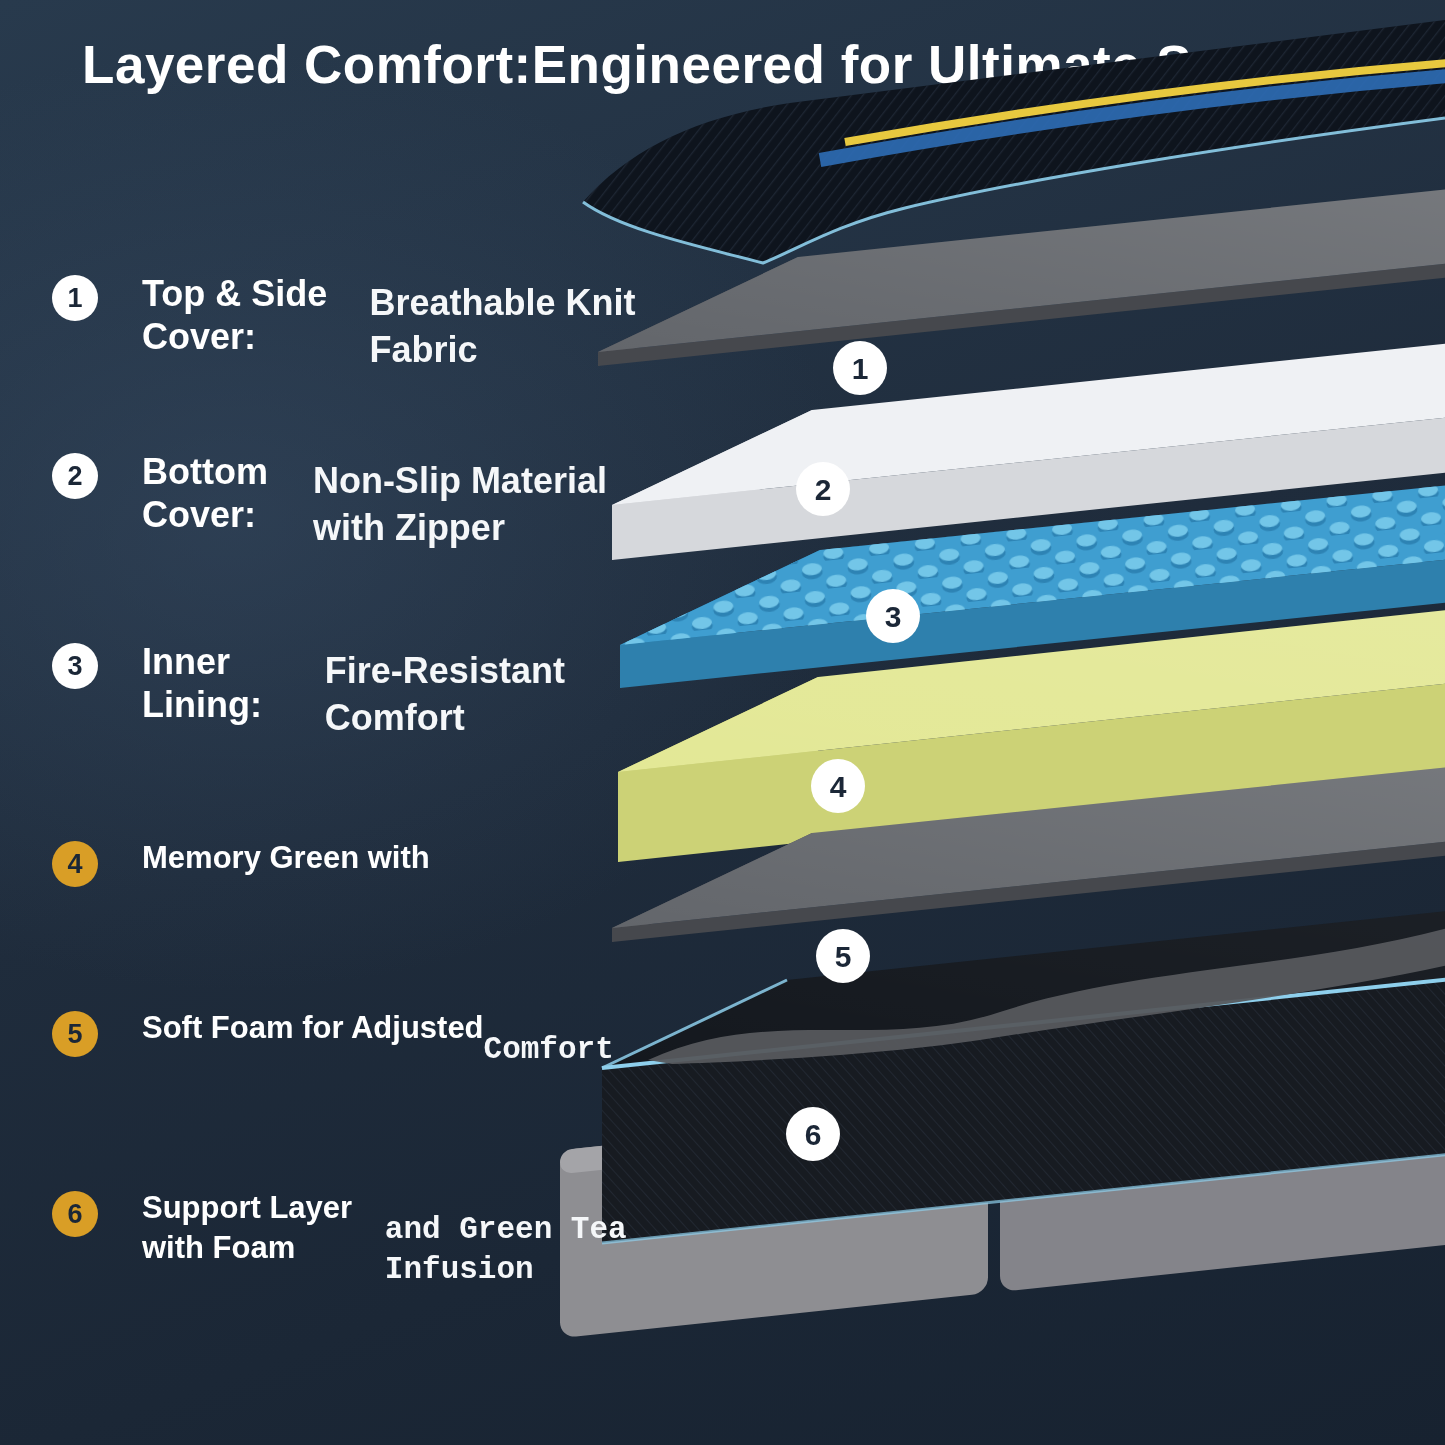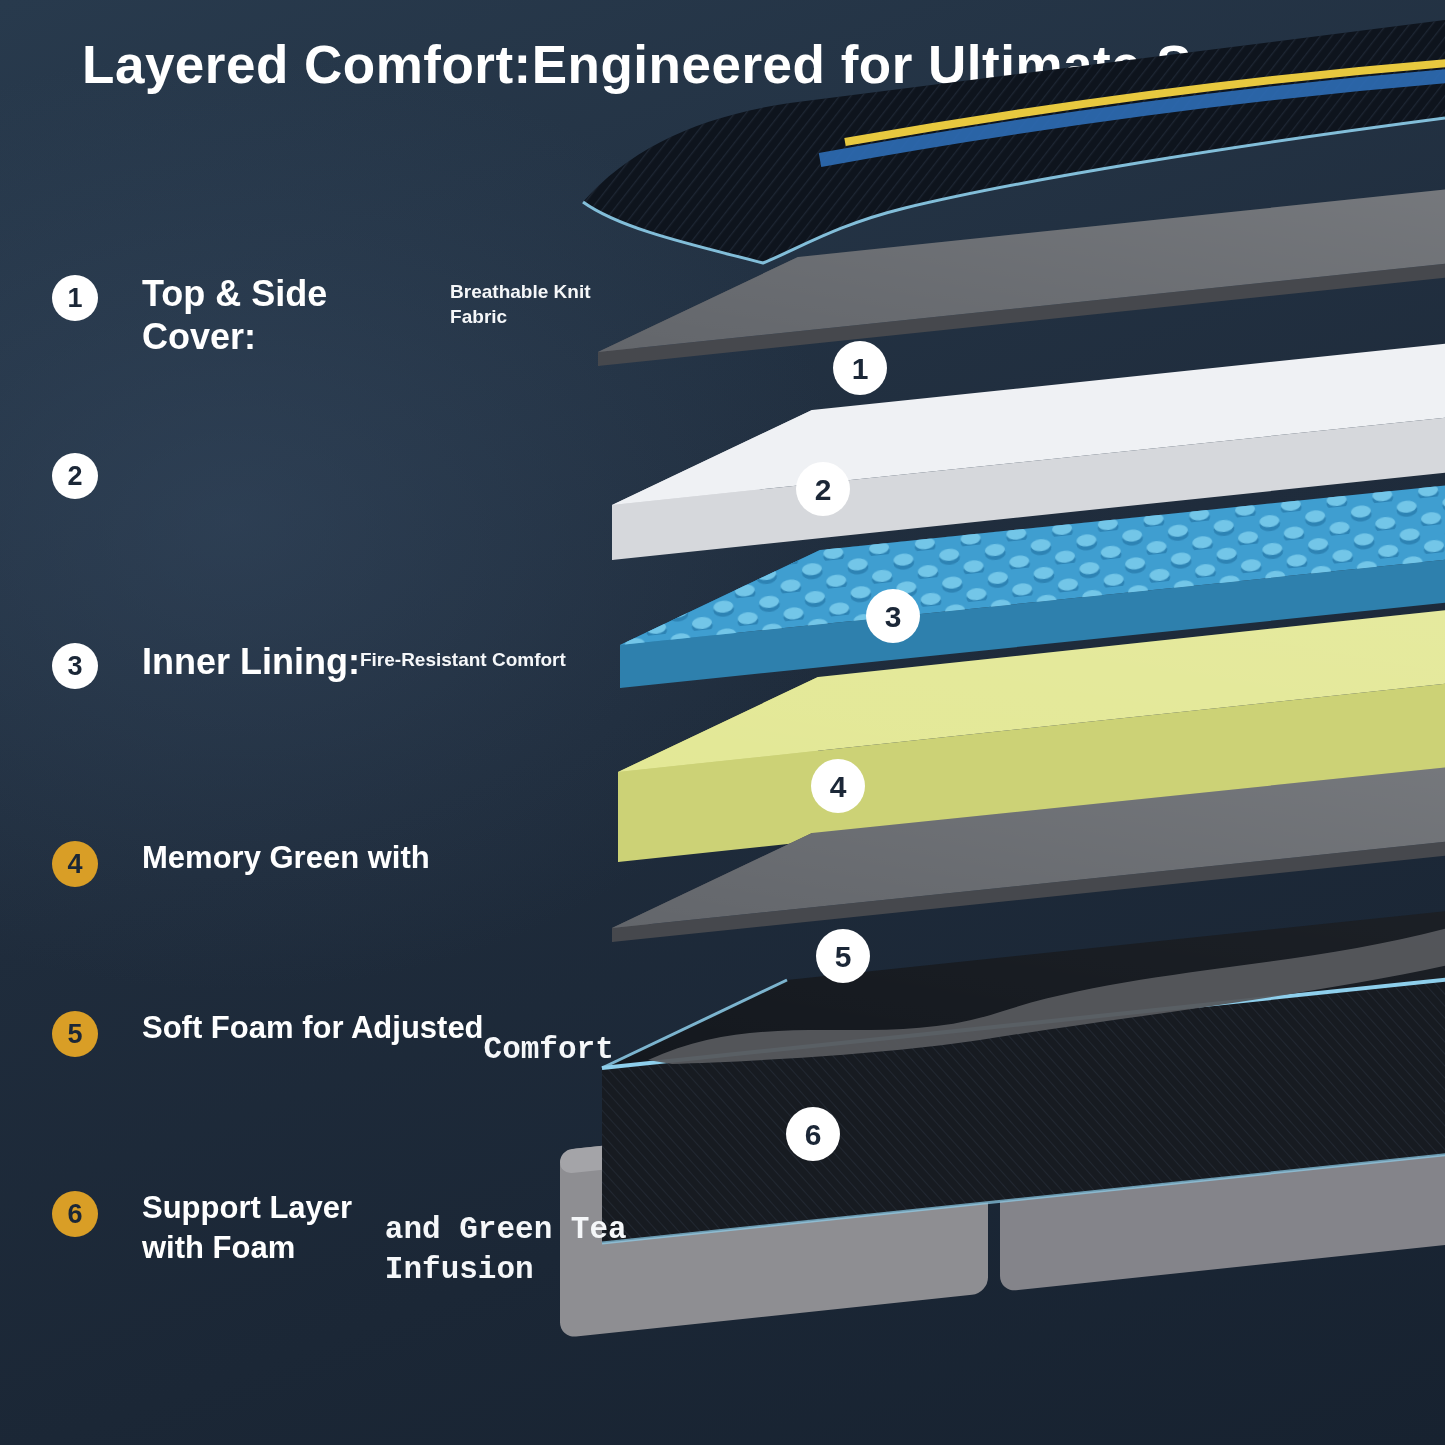--- a/index.html
+++ b/index.html
@@ -17,21 +17,21 @@
   .legend-item{position:absolute;left:52px;display:flex;gap:44px;align-items:flex-start;width:600px;}
   .badge{
     width:46px;height:46px;border-radius:50%;flex:none;margin-top:3px;
     display:flex;align-items:center;justify-content:center;
     font-size:27px;font-weight:bold;color:#1b2737;
   }
   .badge-white{background:#ffffff;}
   .badge-gold{background:#d99e26;}
   .legend-text{display:flex;flex-direction:row;}
   .heading{font-size:36px;font-weight:bold;color:#ffffff;line-height:1.2;}
-  .sub{font-size:19px;font-weight:bold;color:#f5f7f9;line-height:1.3;margin-top:8px;}
+  .sub{font-size:36px;font-weight:bold;color:#f5f7f9;line-height:1.3;margin-top:8px;}
   .uniform .heading,.uniform .sub{font-size:31px;line-height:1.28;}
   .uniform .sub{margin-top:9px;}
   .spread .sub{margin-top:22px;font-family:Liberation Mono, monospace;}
   .diagram-svg{position:absolute;top:0;left:0;}
   .badge-circle{fill:#ffffff;}
   .badge-num{font-family:"Liberation Sans",sans-serif;font-size:30px;font-weight:bold;fill:#1b2737;text-anchor:middle;}
 </style>
 </head>
 <body>
 
@@ -158,20 +158,24 @@
     <div class="legend-item" style="top:272px">
       <div class="badge badge-white">1</div>
       <div class="legend-text">
         <div class="heading">Top &amp; Side Cover:</div>
         <div class="sub">Breathable Knit Fabric</div>
       </div>
     </div>
 
     <div class="legend-item" style="top:450px">
       <div class="badge badge-white">2</div>
+      <div class="legend-text">
+        <div class="heading">Bottom Cover:</div>
+        <div class="sub">Non-Slip Material with Zipper</div>
+      </div>
     </div>
 
     <div class="legend-item" style="top:640px">
       <div class="badge badge-white">3</div>
       <div class="legend-text">
         <div class="heading">Inner Lining:</div>
         <div class="sub">Fire-Resistant Comfort</div>
       </div>
     </div>
 

